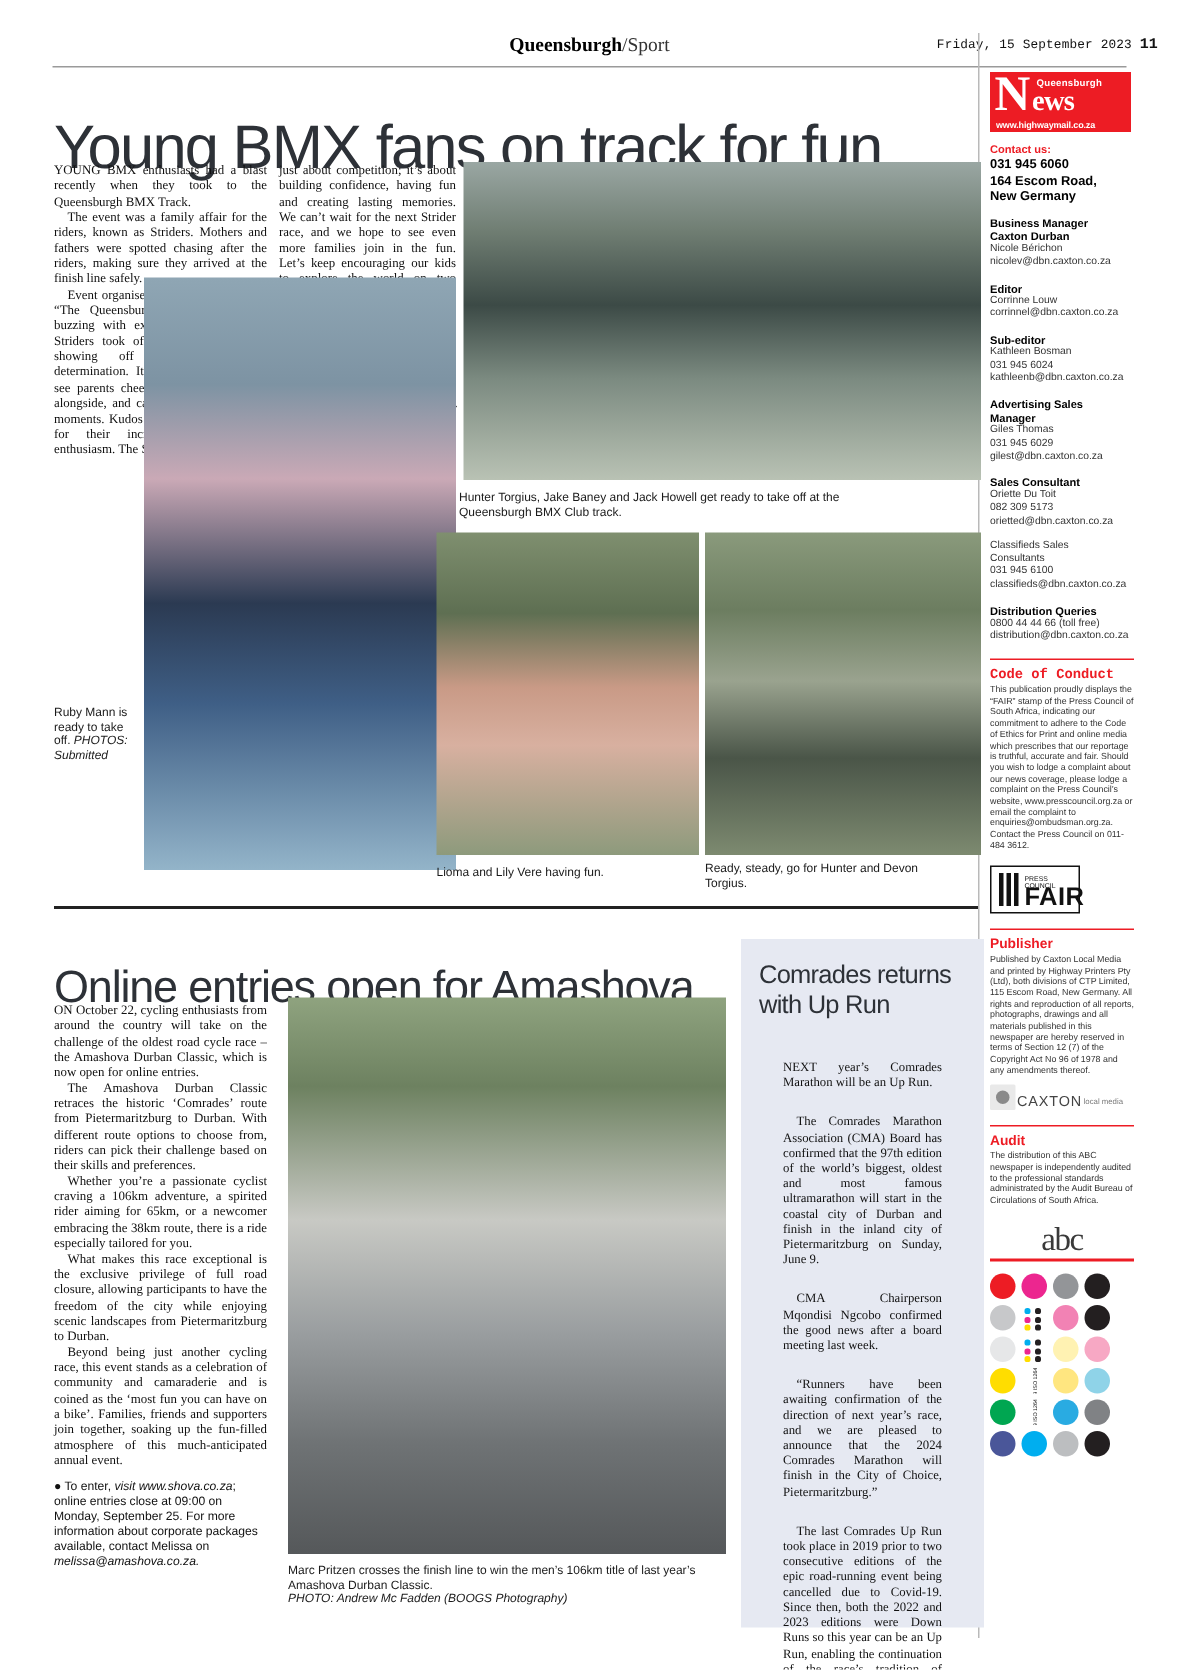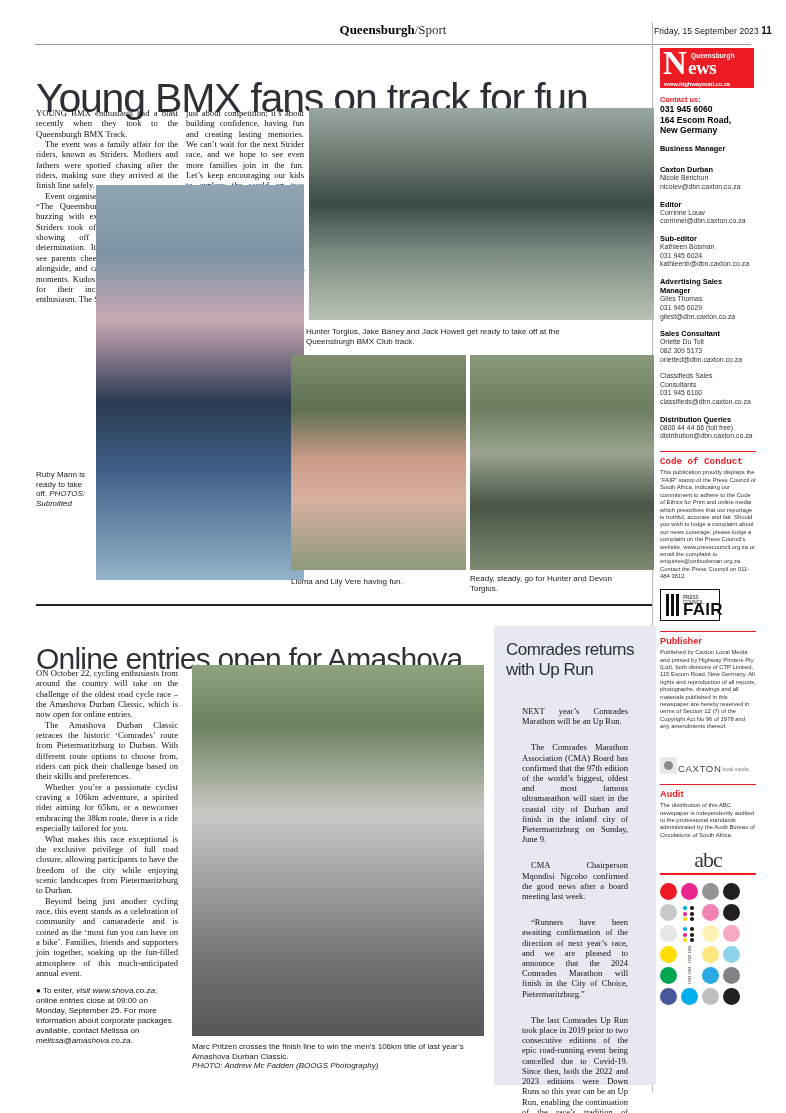--- a/index.html
+++ b/index.html
@@ -13,21 +13,21 @@
   
   .runhead{position:absolute;left:0;top:22px;width:786px;height:22px;}
   .runhead .center{
     position:absolute;left:0;right:0;top:0;text-align:center;
     font-family:"Liberation Serif",serif;font-size:13px;
   }
   .runhead .center b{font-weight:bold;}
   .runhead .center span.light{font-weight:normal;color:#333;}
   .runhead .right{
     position:absolute;right:14px;top:3px;
-    font-family:Liberation Sans, sans-serif;font-size:8.5px;color:#111;
+    font-family:Liberation Mono, monospace;font-size:8.5px;color:#111;
     letter-spacing:.1px;
   }
   .runhead .right b{font-size:10px;}
   .rule-top{position:absolute;left:35px;top:44px;width:716px;height:1px;background:#9a9a9a;}
 
   
   .vrule{position:absolute;background:#b9b9b9;width:1px;}
   .hrule{position:absolute;background:#222;height:2px;}
 
   
@@ -162,21 +162,21 @@
   .fairlogo .ftxt{
     position:absolute;left:22px;top:5px;
     font-family:"Liberation Sans",sans-serif;font-size:4.6px;
     line-height:5.6px;color:#111;
   }
   .fairlogo .fbig{
     position:absolute;left:22px;top:14px;
     font-family:"Liberation Sans",sans-serif;font-weight:bold;
     font-size:17px;line-height:11px;color:#111;letter-spacing:.3px;
   }
-  .caxton{margin-top:26px;display:flex;align-items:flex-end;gap:1px;}
+  .caxton{margin-top:4px;display:flex;align-items:flex-end;gap:1px;}
   .caxton .mark{
     width:17px;height:17px;background:#e9e9e9;position:relative;border-radius:1px;
   }
   .caxton .mark::before{
     content:"";position:absolute;left:4px;top:4px;width:9px;height:9px;
     background:#8a8a8a;border-radius:50%;
   }
   .caxton .cname{
     font-family:"Liberation Sans",sans-serif;font-size:9.6px;
     color:#444;letter-spacing:.6px;
@@ -293,21 +293,21 @@
     </div>
 
     <div class="lbl red">Contact us:</div>
     <div class="big">031 945 6060</div>
     <div class="big">164 Escom Road,</div>
     <div class="big">New Germany</div>
 
     <div id="staffblocks">
         <div class="blk">
           <div class="lbl">Business Manager</div>
-          <div class="lbl" style="margin-top:12px">Caxton Durban</div>
+          <div class="lbl" style="margin-top:0">Caxton Durban</div>
           <div class="val">Nicole Bérichon</div>
           <div class="val">nicolev@dbn.caxton.co.za</div>
         </div>
         <div class="blk">
           <div class="lbl">Editor</div>
           <div class="val">Corrinne Louw</div>
           <div class="val">corrinnel@dbn.caxton.co.za</div>
         </div>
         <div class="blk">
           <div class="lbl">Sub-editor</div>

